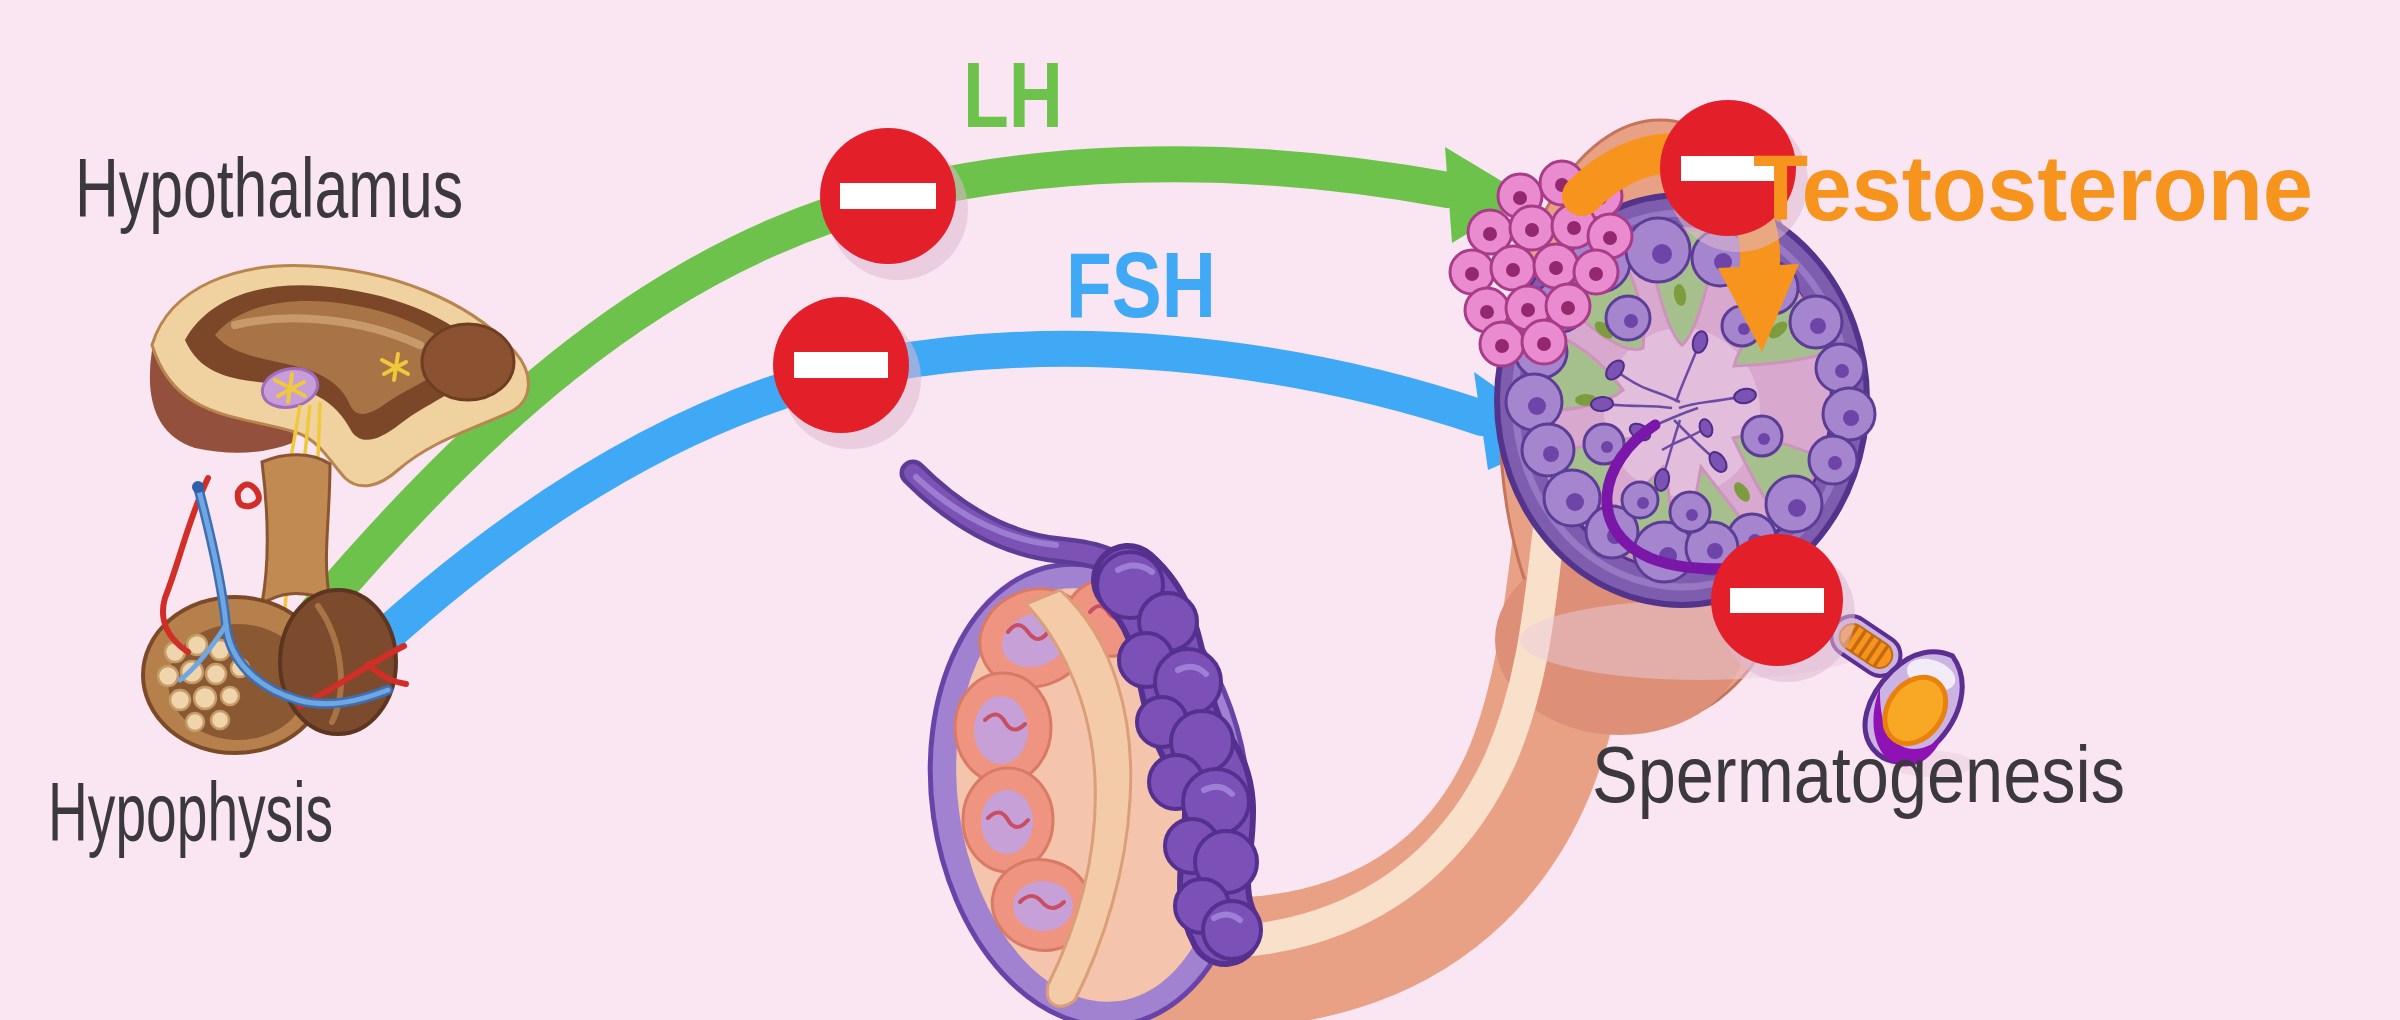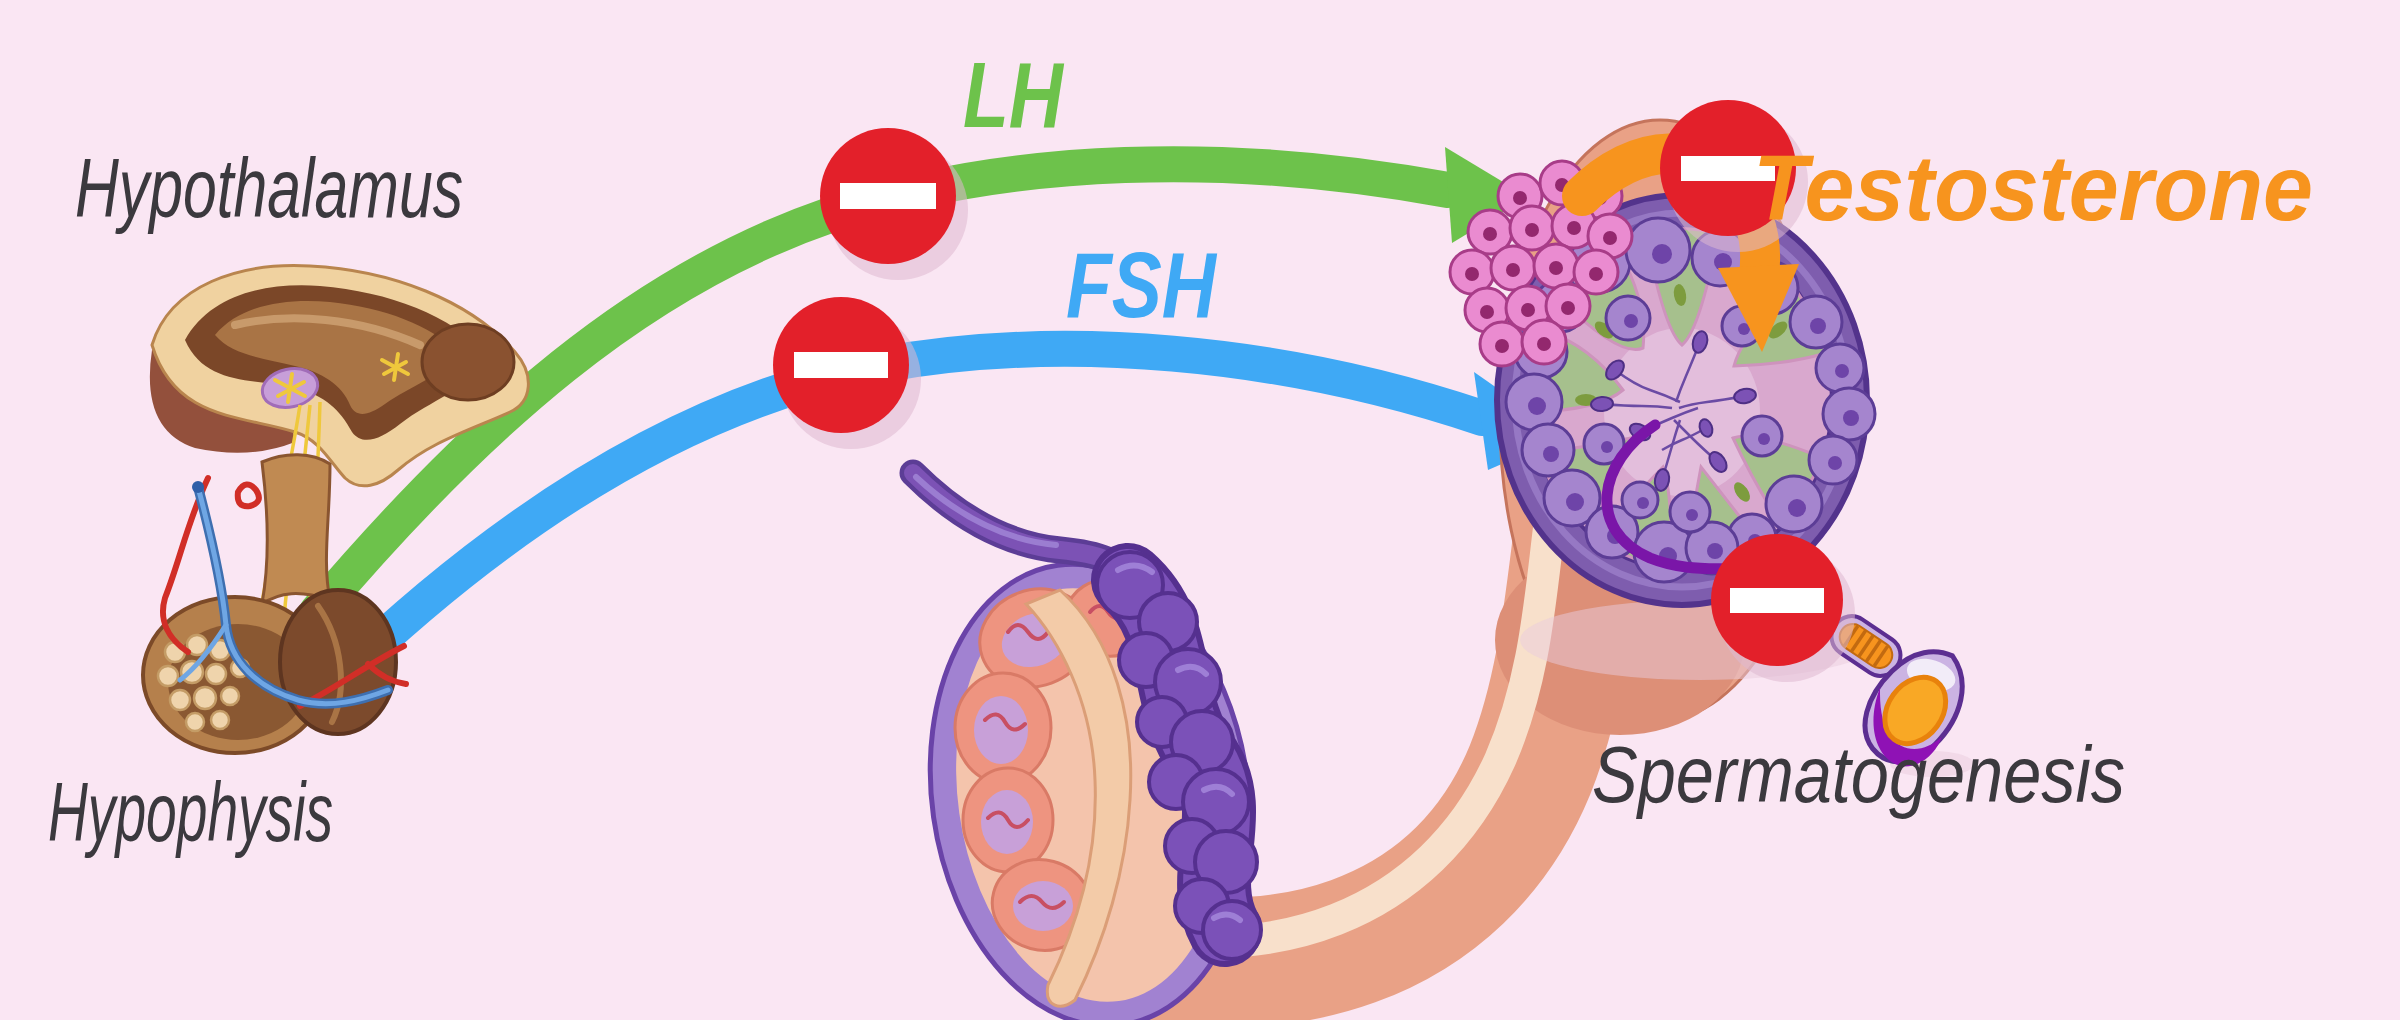--- a/index.html
+++ b/index.html
@@ -1,17 +1,17 @@
 <!DOCTYPE html>
 <html><head>
 <meta charset="utf-8">
 <style>
   html,body{margin:0;padding:0;}
   .stage{position:relative;width:2400px;height:1020px;overflow:hidden;background:#FAE6F3;
-         font-family:"Liberation Sans",sans-serif;font-style:italic;}
+         font-family:"Liberation Sans",sans-serif;}
   svg{position:absolute;left:0;top:0;display:block;}
   text{font-family:"Liberation Sans","DejaVu Sans",sans-serif;}
   .anat-label{font-size:84px;fill:#3B393E;}
   .hormone{font-weight:bold;}
 </style>
 </head>
 <body>
 
 <div class="stage">
 <svg width="2400" height="1020" viewBox="0 0 2400 1020">

